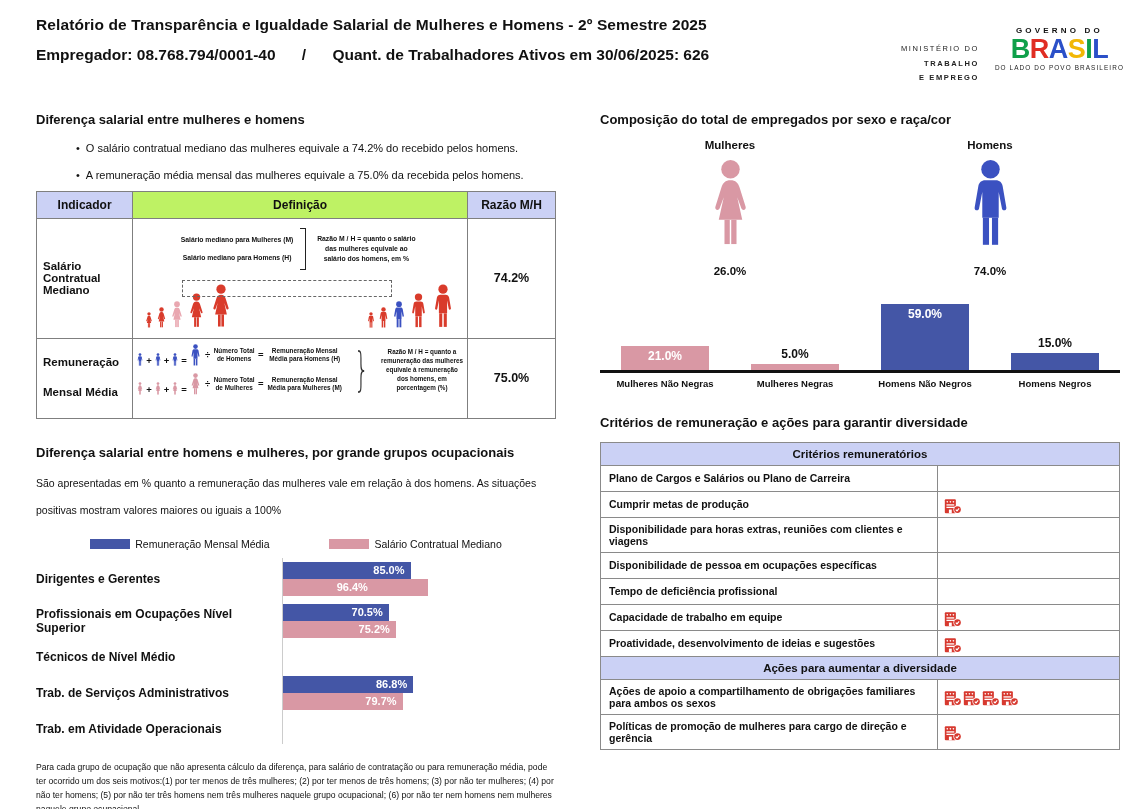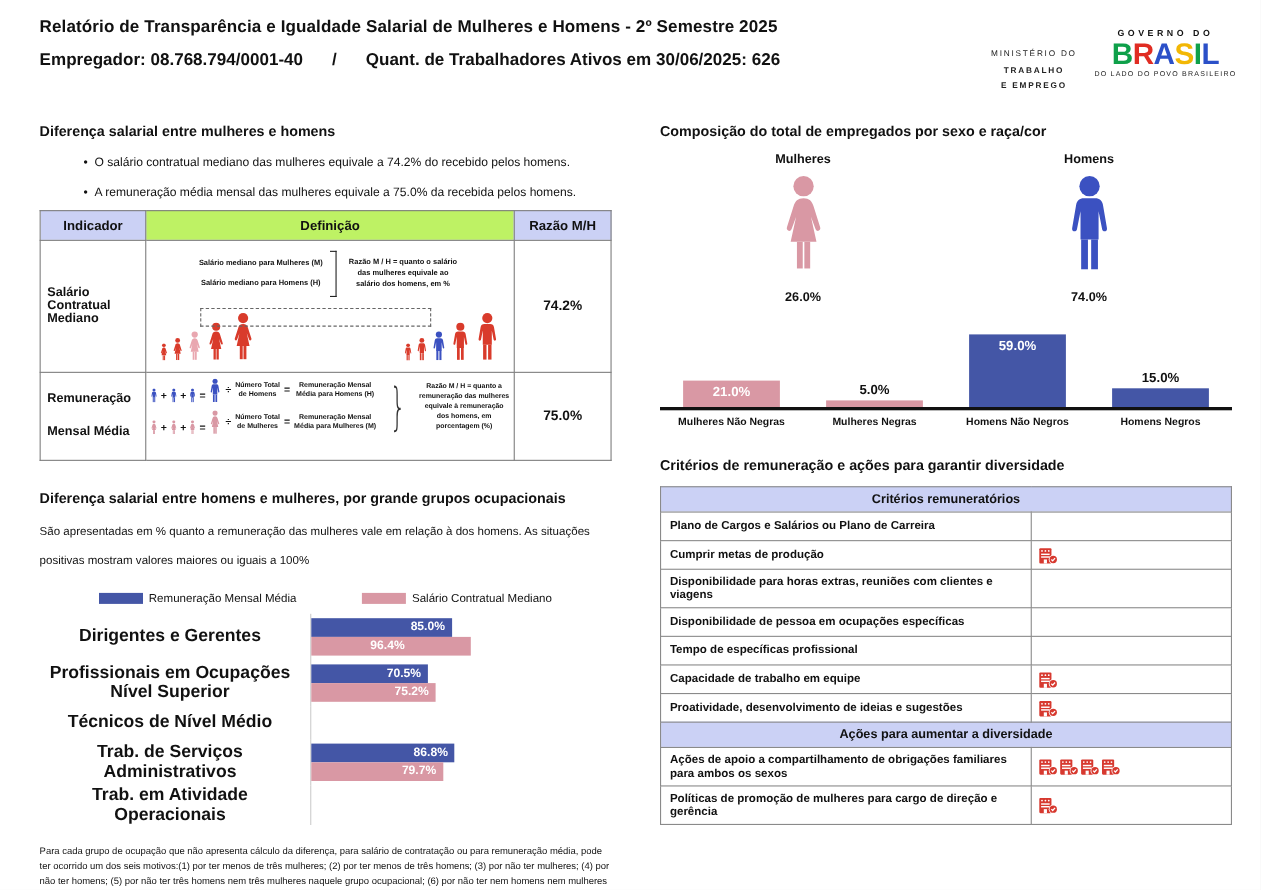--- a/index.html
+++ b/index.html
@@ -6,21 +6,21 @@
   body { margin:0; background:#e8e8e8; }
   .page { width:1146px; height:809px; margin:0 auto; background:#fff; color:#111;
           font-family:"Liberation Sans", sans-serif; position:relative; overflow:hidden; }
 
   
   .hdr { display:flex; justify-content:space-between; padding:16px 18px 0 36px; }
   .hdr-title { font-size:15.5px; font-weight:bold; letter-spacing:.1px; }
   .hdr-sub { font-size:15.5px; font-weight:bold; margin-top:12px; }
   .hdr-sub .sep { margin:0 22px; }
   .logos { display:flex; align-items:flex-start; gap:16px; padding-top:10px; }
-  .ministry { text-align:center; font-size:7.5px; letter-spacing:1.6px; line-height:1.95; padding-top:16px; color:#222; }
+  .ministry { text-align:right; font-size:7.5px; letter-spacing:1.6px; line-height:1.95; padding-top:16px; color:#222; }
   .ministry .b { font-weight:bold; }
   .gov { text-align:center; padding-right:4px; }
   .gov-top { font-size:8px; font-weight:bold; letter-spacing:3.2px; color:#111; }
   .brasil { font-size:27px; font-weight:900; line-height:1.05; letter-spacing:-.5px; }
   .gov-tag { font-size:6.4px; letter-spacing:1.1px; margin-top:1px; color:#222; }
 
   
   .cols { display:flex; gap:44px; padding:0 26px 0 36px; }
   .col { width:520px; flex:0 0 520px; }
   h2.sec { font-size:13px; font-weight:bold; margin:26px 0 0; }
@@ -57,21 +57,21 @@
   .ftext2 { width:76px; text-align:center; line-height:1.3; }
   .brace { font-size:46px; font-weight:300; color:#333; transform:scaleX(.5); line-height:.8; font-family:"DejaVu Sans", sans-serif; }
   .def-note2 { width:84px; font-size:6.3px; font-weight:bold; text-align:center; line-height:1.45; }
 
   
   .occ-desc { font-size:10.5px; line-height:27px; margin-top:10px; }
   .occ-legend { display:flex; justify-content:center; gap:60px; margin:14px 0 8px; font-size:10.5px; }
   .leg-item { display:inline-flex; align-items:center; gap:5px; }
   .leg-swatch { width:40px; height:10px; display:inline-block; }
   .occ-row { display:flex; align-items:center; }
-  .occ-label { width:246px; text-align:center; padding-right:9px; font-weight:bold; font-size:16px; }
+  .occ-label { width:246px; text-align:left; padding-right:9px; font-weight:bold; font-size:12px; }
   .occ-bars { flex:1; border-left:1px solid #ccc; padding:4px 0; align-self:stretch; display:flex; flex-direction:column; justify-content:center; }
   .occ-bars-empty { min-height:30px; }
   .occ-bar { height:17px; line-height:17px; color:#fff; font-weight:bold; font-size:11px; text-align:right; padding-right:6px; }
   .occ-note { font-size:8.6px; line-height:1.65; margin-top:16px; }
 
   
   .comp-people { display:flex; margin-top:12px; }
   .person-block { flex:1; text-align:center; }
   .pb-label { font-size:11.5px; font-weight:bold; }
   .pb-icon { margin:8px auto 0; height:88px; display:flex; justify-content:center; }
@@ -483,21 +483,21 @@
             </tr>
             <tr>
               <td class="crit-label">Disponibilidade para horas extras, reuniões com clientes e viagens</td>
               <td class="icons-cell"></td>
             </tr>
             <tr>
               <td class="crit-label">Disponibilidade de pessoa em ocupações específicas</td>
               <td class="icons-cell"></td>
             </tr>
             <tr>
-              <td class="crit-label">Tempo de específicas profissional</td>
+              <td class="crit-label">Tempo de deficiência profissional</td>
               <td class="icons-cell"></td>
             </tr>
             <tr>
               <td class="crit-label">Capacidade de trabalho em equipe</td>
               <td class="icons-cell"><svg width="18" height="17" viewBox="0 0 22 20">
                   <rect x="1" y="2.5" width="13.5" height="17" rx="1.2" fill="#D7392F"></rect>
                   <g fill="#fff">
                     <circle cx="4" cy="5.5" r="1"></circle>
                     <circle cx="7.8" cy="5.5" r="1"></circle>
                     <circle cx="11.5" cy="5.5" r="1"></circle>

